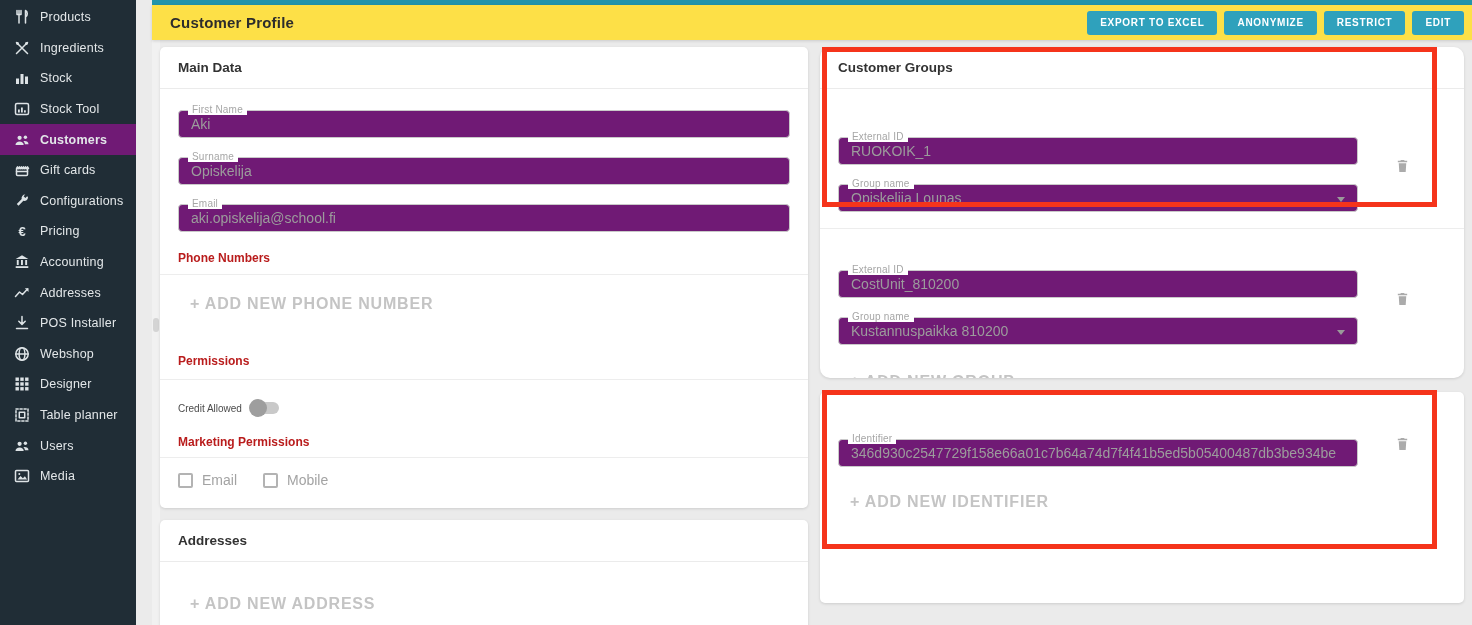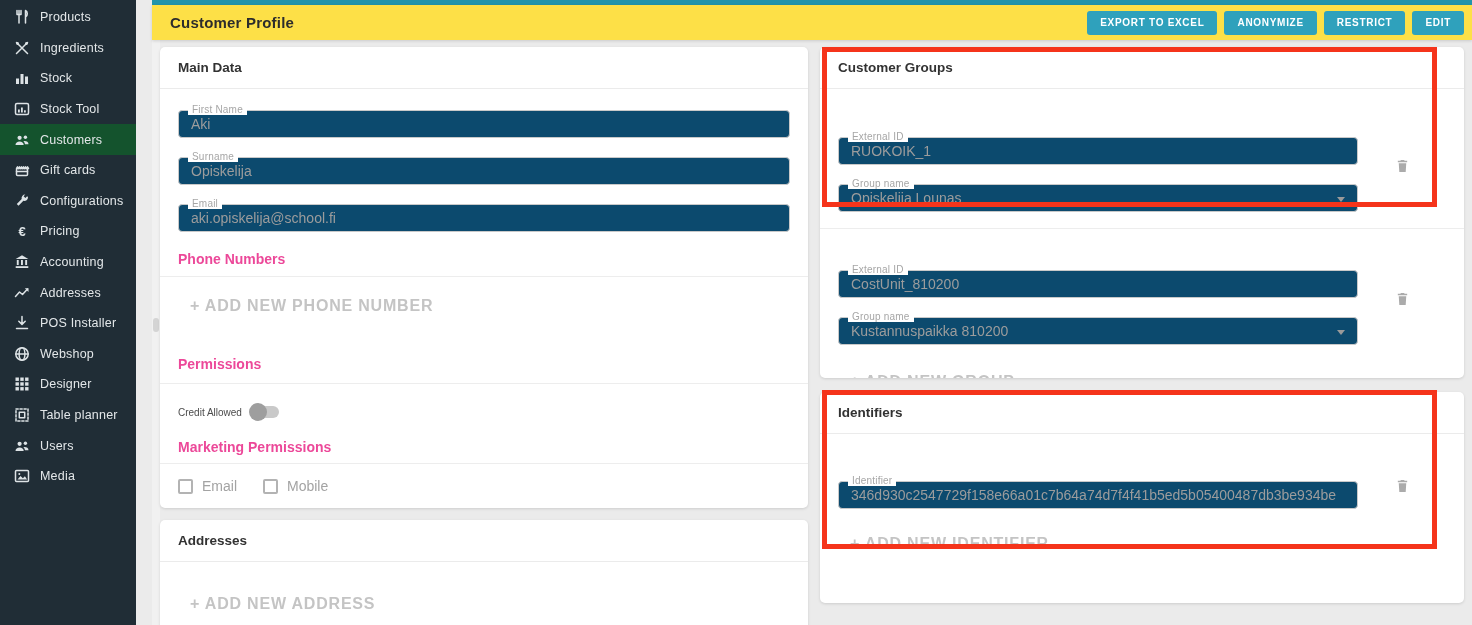--- a/index.html
+++ b/index.html
@@ -2,21 +2,21 @@
 <html><head>
 <meta charset="utf-8">
 <style>
   * { box-sizing: border-box; margin: 0; padding: 0; }
   html,body { width:1472px; height:625px; overflow:hidden; }
   body { font-family:"Liberation Sans", sans-serif; background:#ebebeb; position:relative; }
 
   
   .sidebar { position:absolute; left:0; top:0; width:136px; height:625px; background:#202d36; padding-top:2px; z-index:5; }
   .side-item { height:30.6px; display:flex; align-items:center; padding-left:13px; cursor:pointer; }
-  .side-item.active { background:#14532d; }
+  .side-item.active { background:#701a75;font-weight:bold; }
   .sicon { width:17px; height:17px; display:inline-flex; align-items:center; justify-content:center; flex:0 0 17px; }
   .sicon svg { width:16px; height:16px; }
   .slabel { color:#e3e7e9; font-size:12.5px; margin-left:10px; letter-spacing:.2px; white-space:nowrap; }
 
   
   .accent-bar { position:absolute; left:152px; top:0; right:0; height:5px; background:#2294aa; z-index:4; }
   .topbar { position:absolute; left:152px; top:5px; right:0; height:35px; background:#fde047; display:flex; align-items:center; padding:0 8px 0 18px; box-shadow:0 1px 3px rgba(0,0,0,.14); z-index:4; }
   .page-title { font-size:15px; font-weight:bold; color:#2c2c2c; letter-spacing:.2px; }
   .actions { margin-left:auto; display:flex; gap:7px; }
   .tbtn { background:#2fa1bc; color:#fff; border:none; border-radius:3px; font-family:"Liberation Sans",sans-serif;
@@ -26,38 +26,38 @@
   .content { position:absolute; left:152px; top:40px; right:0; bottom:0; background:#ebebeb; }
   .vtrack { position:absolute; left:0; top:0; width:8px; bottom:0; background:#f1f1f1; }
   .vthumb { position:absolute; left:1px; top:278px; width:6px; height:14px; background:#d4d4d4; border-radius:3px; }
 
   .card { position:absolute; background:#fff; border-radius:5px; box-shadow:0 1px 3px rgba(0,0,0,.13); overflow:hidden; }
   .card-title { height:42px; line-height:42px; padding:0 18px; font-size:13.5px; font-weight:bold; color:#323232; border-bottom:1px solid #ebebeb; }
   .card-body { padding:0 18px; }
 
   #card-main-data   { left:8px;   top:7px;   width:648px; height:461px; }
   #card-addresses   { left:8px;   top:480px; width:648px; height:145px; }
-  #card-groups      { left:668px; top:7px;   width:644px; height:331px; }
+  #card-groups      { left:668px; top:7px;   width:644px; height:331px;border-radius:10px; }
   #card-identifiers { left:668px; top:352px; width:644px; height:211px; }
 
   
   .red-rect { position:absolute; border:5px solid #f5341b; z-index:6; pointer-events:none; }
   #red-rect-groups      { left:670px; top:7px;   width:615px; height:160px; }
   #red-rect-identifiers { left:670px; top:350px; width:615px; height:159px; }
 
   
-  .mfield { position:relative; border:1px solid #c9c9c9; border-radius:4px; height:28px; background:#0c4a6e; }
+  .mfield { position:relative; border:1px solid #c9c9c9; border-radius:4px; height:28px; background:#701a75; }
   .mfield > label { position:absolute; top:-7px; left:9px; background:#fff; padding:0 4px; font-size:10px; color:#a6a6a6; letter-spacing:.2px; white-space:nowrap; }
   .mval { line-height:26px; padding:0 12px; font-size:14px; color:#9c9c9c; white-space:nowrap; overflow:hidden; }
   .caret { position:absolute; right:12px; top:12px; width:0; height:0; border-left:4.5px solid transparent; border-right:4.5px solid transparent; border-top:5px solid #9a9a9a; }
 
   
   .md-body { padding-top:21px; }
   .md-body .mfield { margin-bottom:19px; }
-  .subheader { font-size:14px; font-weight:bold; color:#ec4899; }
+  .subheader { font-size:12px; font-weight:bold; color:#b91c1c; }
   .full-rule { border:none; border-top:1px solid #ededed; margin:0 -18px; }
   .ph-head { margin-top:2px; padding-bottom:9px; }
   .add-link { font-size:16px; font-weight:bold; letter-spacing:.8px; color:#c4c4c4; cursor:pointer; display:inline-block; }
   .ph-link { margin:20px 0 0 12px; }
   .perm-head { margin-top:41px; padding-bottom:11px; }
   .credit-row { margin-top:22px; display:flex; align-items:center; }
   .credit-label { font-size:10px; color:#4b4b4b; }
   .toggle { position:relative; width:28px; height:12px; background:#c9c9c9; border-radius:6px; margin-left:9px; cursor:pointer; }
   .toggle .knob { position:absolute; left:-2px; top:-3px; width:18px; height:18px; border-radius:50%; background:#9e9e9e; }
   .mkt-head { margin-top:21px; padding-bottom:8px; }
@@ -363,21 +363,20 @@
                 <path fill="#ababab" d="M6.2 1.5h3.6l.4 1H13v1.6H3V2.5h2.8l.4-1zM4 5h8l-.6 9.5H4.6L4 5z"></path>
               </svg>
           </button>
         </div>
       </div>
       <span class="add-link grp-link">+ ADD NEW GROUP</span>
     </div>
   </section>
 
   <section class="card" id="card-identifiers">
-    <div class="card-title">Identifiers</div>
     <div class="card-body">
       <div class="group-row id-row">
         <div class="gr-fields">
           <div class="mfield">
             <label>Identifier</label>
             <div class="mval">346d930c2547729f158e66a01c7b64a74d7f4f41b5ed5b05400487db3be934be</div>
           </div>
         </div>
         <div class="trash-col">
           <button class="trash-btn">

